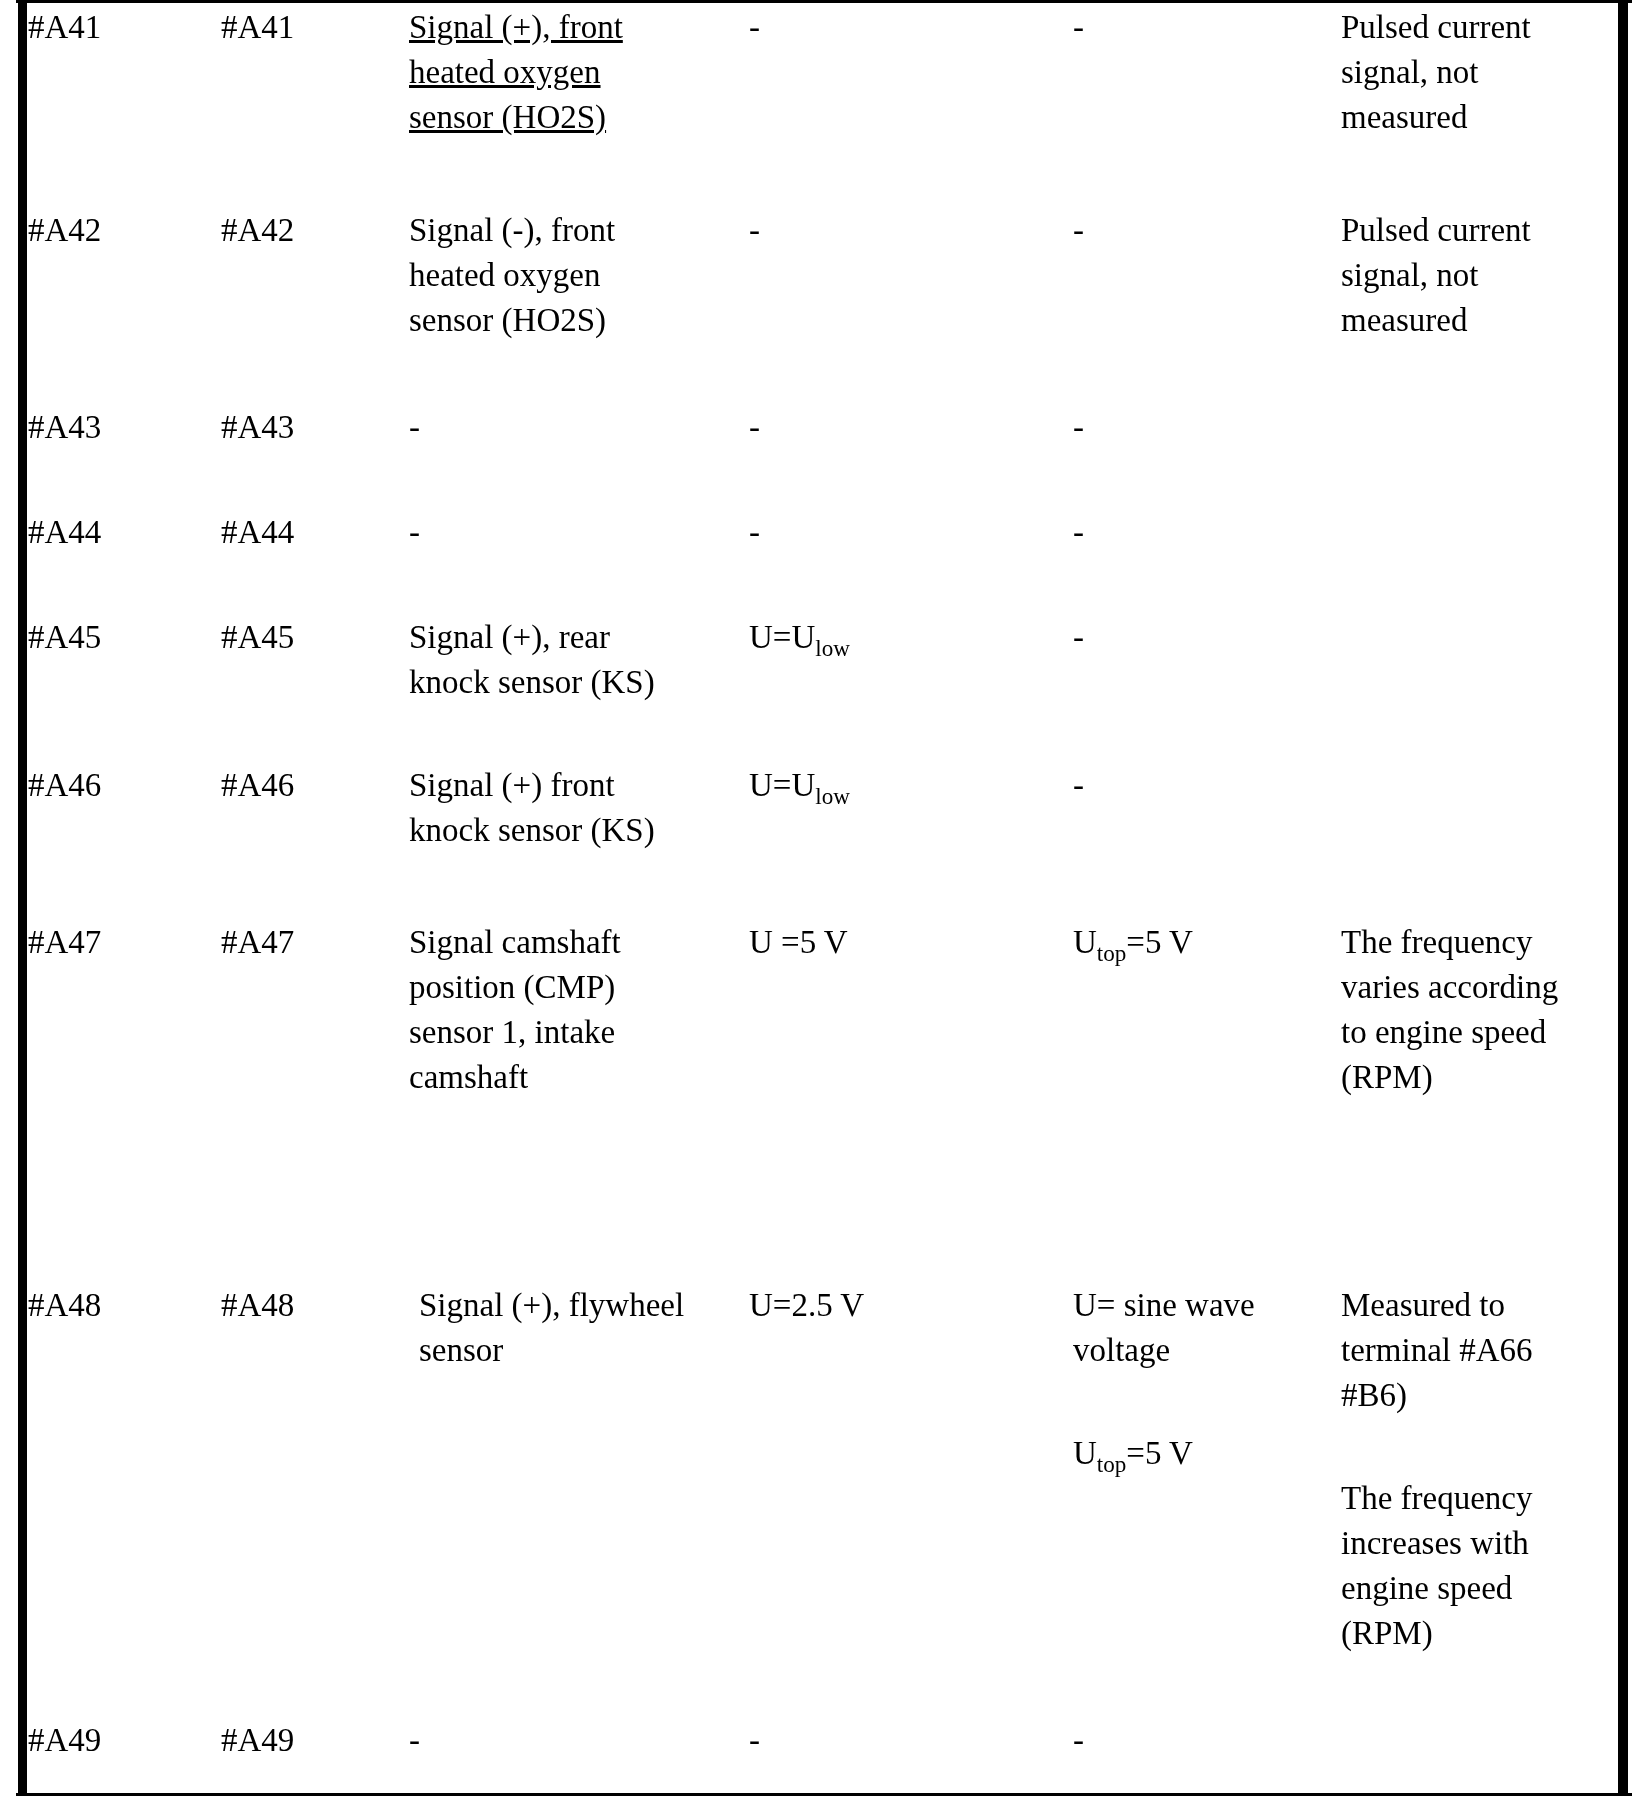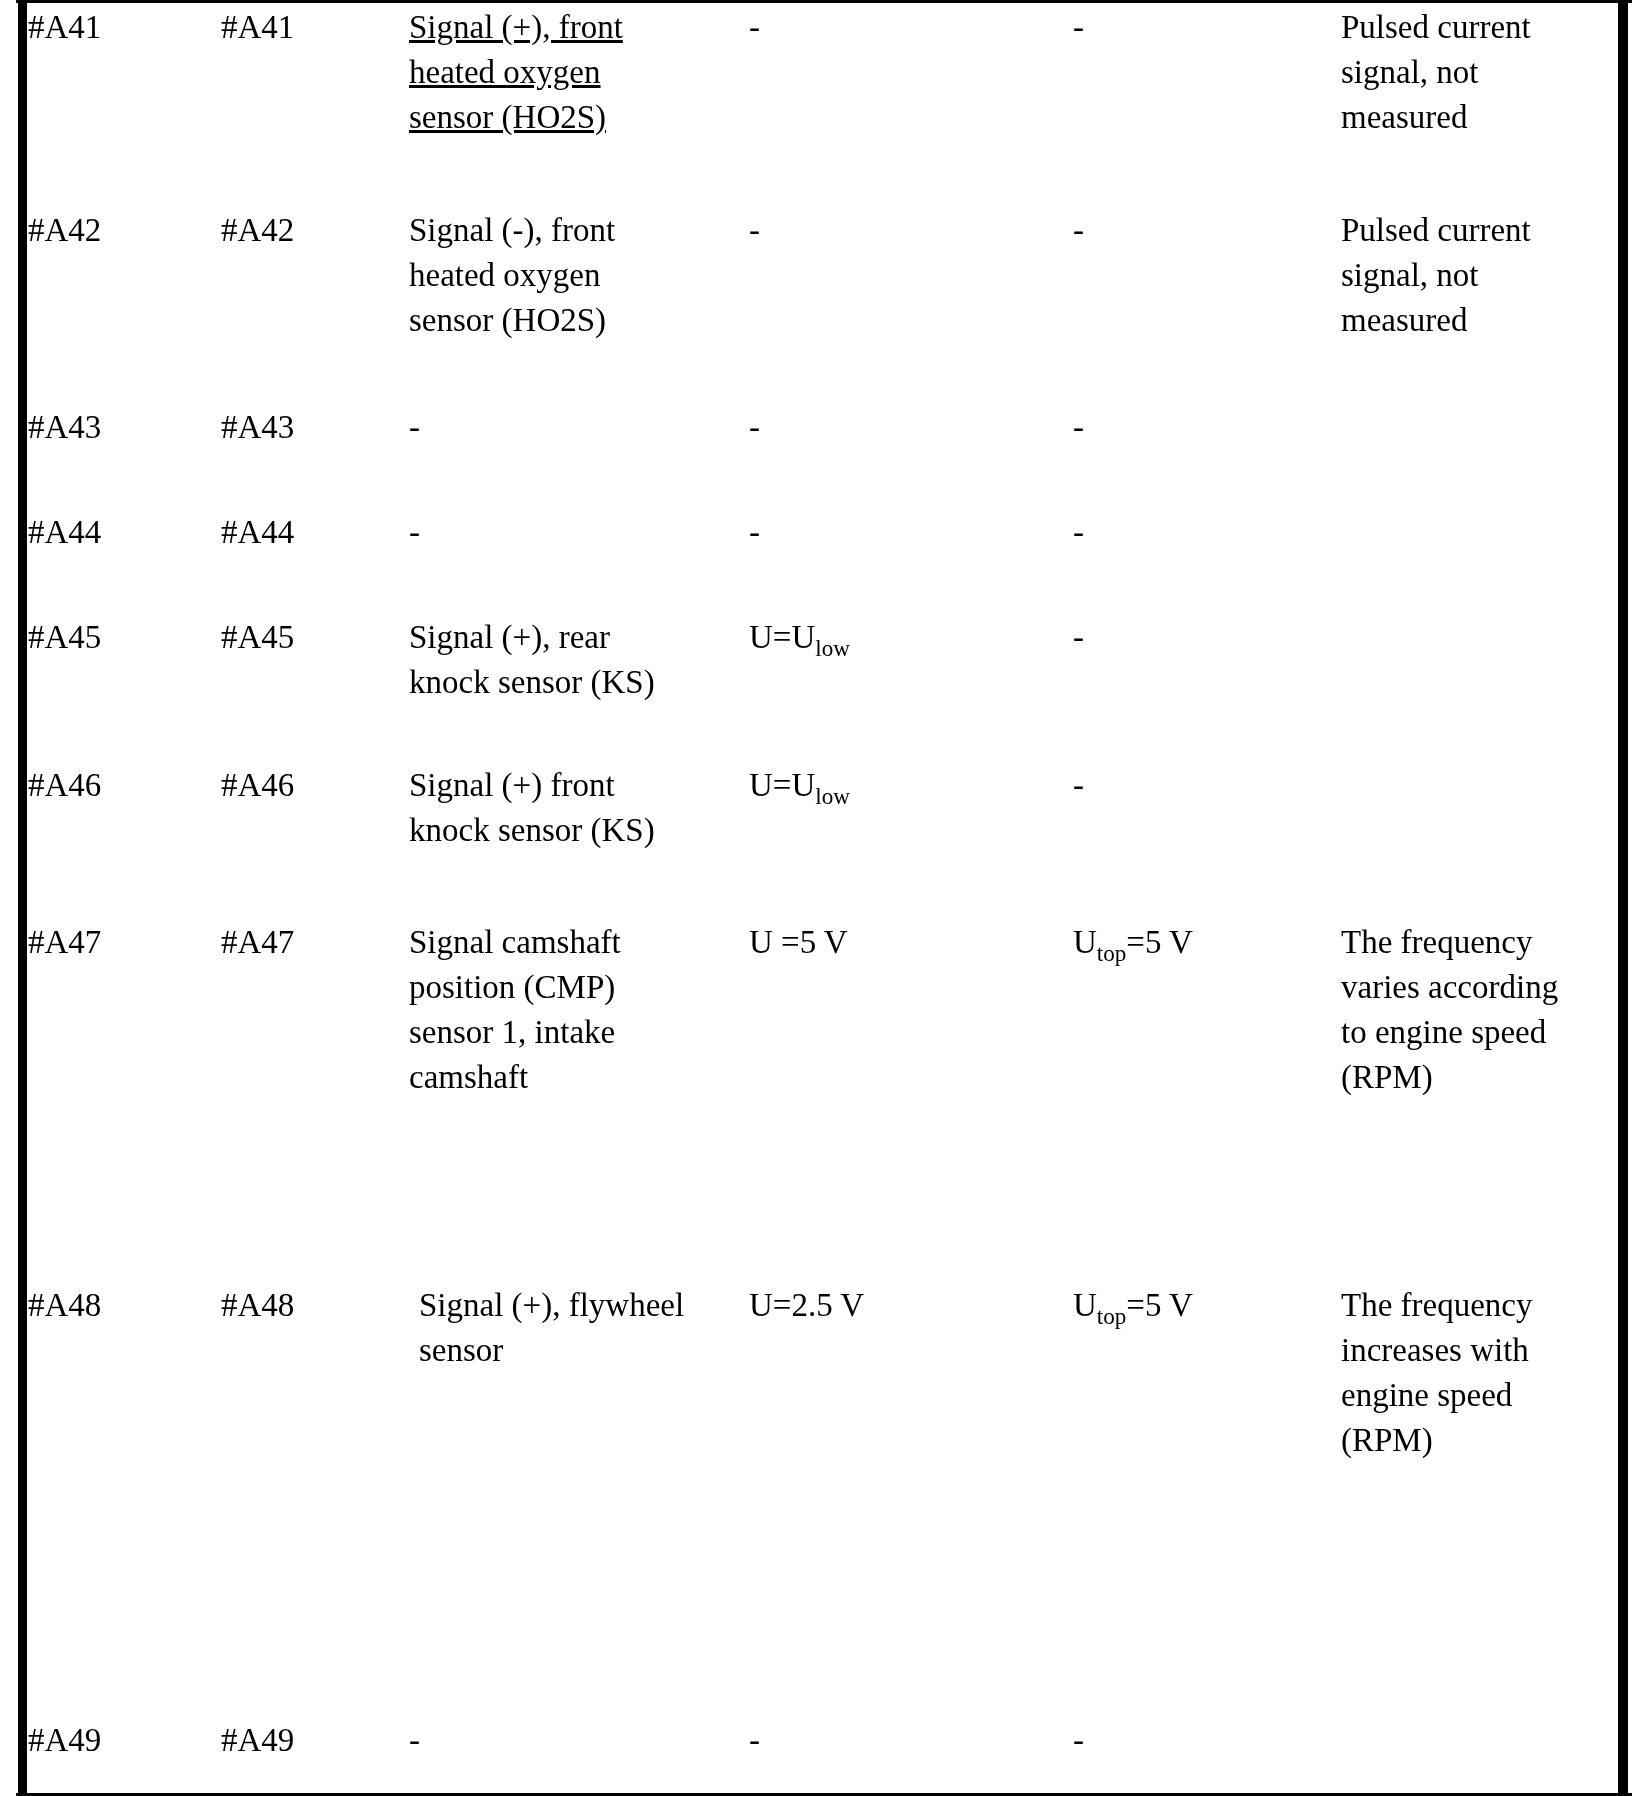--- a/index.html
+++ b/index.html
@@ -69,22 +69,25 @@
       <div class="cell" style="left: 1057px; top: 920px; width: 265px;"><div class="para">U<sub>top</sub>=5 V</div></div>
       <div class="cell" style="left: 1325px; top: 920px; width: 278px;"><div class="para">The frequency
 varies according
 to engine speed
 (RPM)</div></div>
       <div class="cell" style="left: 12px; top: 1283px; width: 180px;"><div class="para">#A48</div></div>
       <div class="cell" style="left: 205px; top: 1283px; width: 185px;"><div class="para">#A48</div></div>
       <div class="cell" style="left: 403px; top: 1283px; width: 338px;"><div class="para">Signal (+), flywheel
 sensor</div></div>
       <div class="cell" style="left: 733px; top: 1283px; width: 320px;"><div class="para">U=2.5 V</div></div>
-      <div class="cell" style="left: 1057px; top: 1283px; width: 265px;"><div class="para">U<sub>top</sub>=5 V</div></div>
-      <div class="cell" style="left: 1325px; top: 1283px; width: 278px;"><div class="para">The frequency
+      <div class="cell" style="left: 1057px; top: 1283px; width: 265px;"><div class="para">U= sine wave
+voltage</div><div class="para">U<sub>top</sub>=5 V</div></div>
+      <div class="cell" style="left: 1325px; top: 1283px; width: 278px;"><div class="para">Measured to
+terminal #A66
+#B6)</div><div class="para">The frequency
 increases with
 engine speed
 (RPM)</div></div>
       <div class="cell" style="left: 12px; top: 1718px; width: 180px;"><div class="para">#A49</div></div>
       <div class="cell" style="left: 205px; top: 1718px; width: 185px;"><div class="para">#A49</div></div>
       <div class="cell" style="left: 393px; top: 1718px; width: 338px;"><div class="para">-</div></div>
       <div class="cell" style="left: 733px; top: 1718px; width: 320px;"><div class="para">-</div></div>
       <div class="cell" style="left: 1057px; top: 1718px; width: 265px;"><div class="para">-</div></div>
     </div>
   <div class="vborder" id="b-left" style="left: 2px; width: 9px;"></div>

